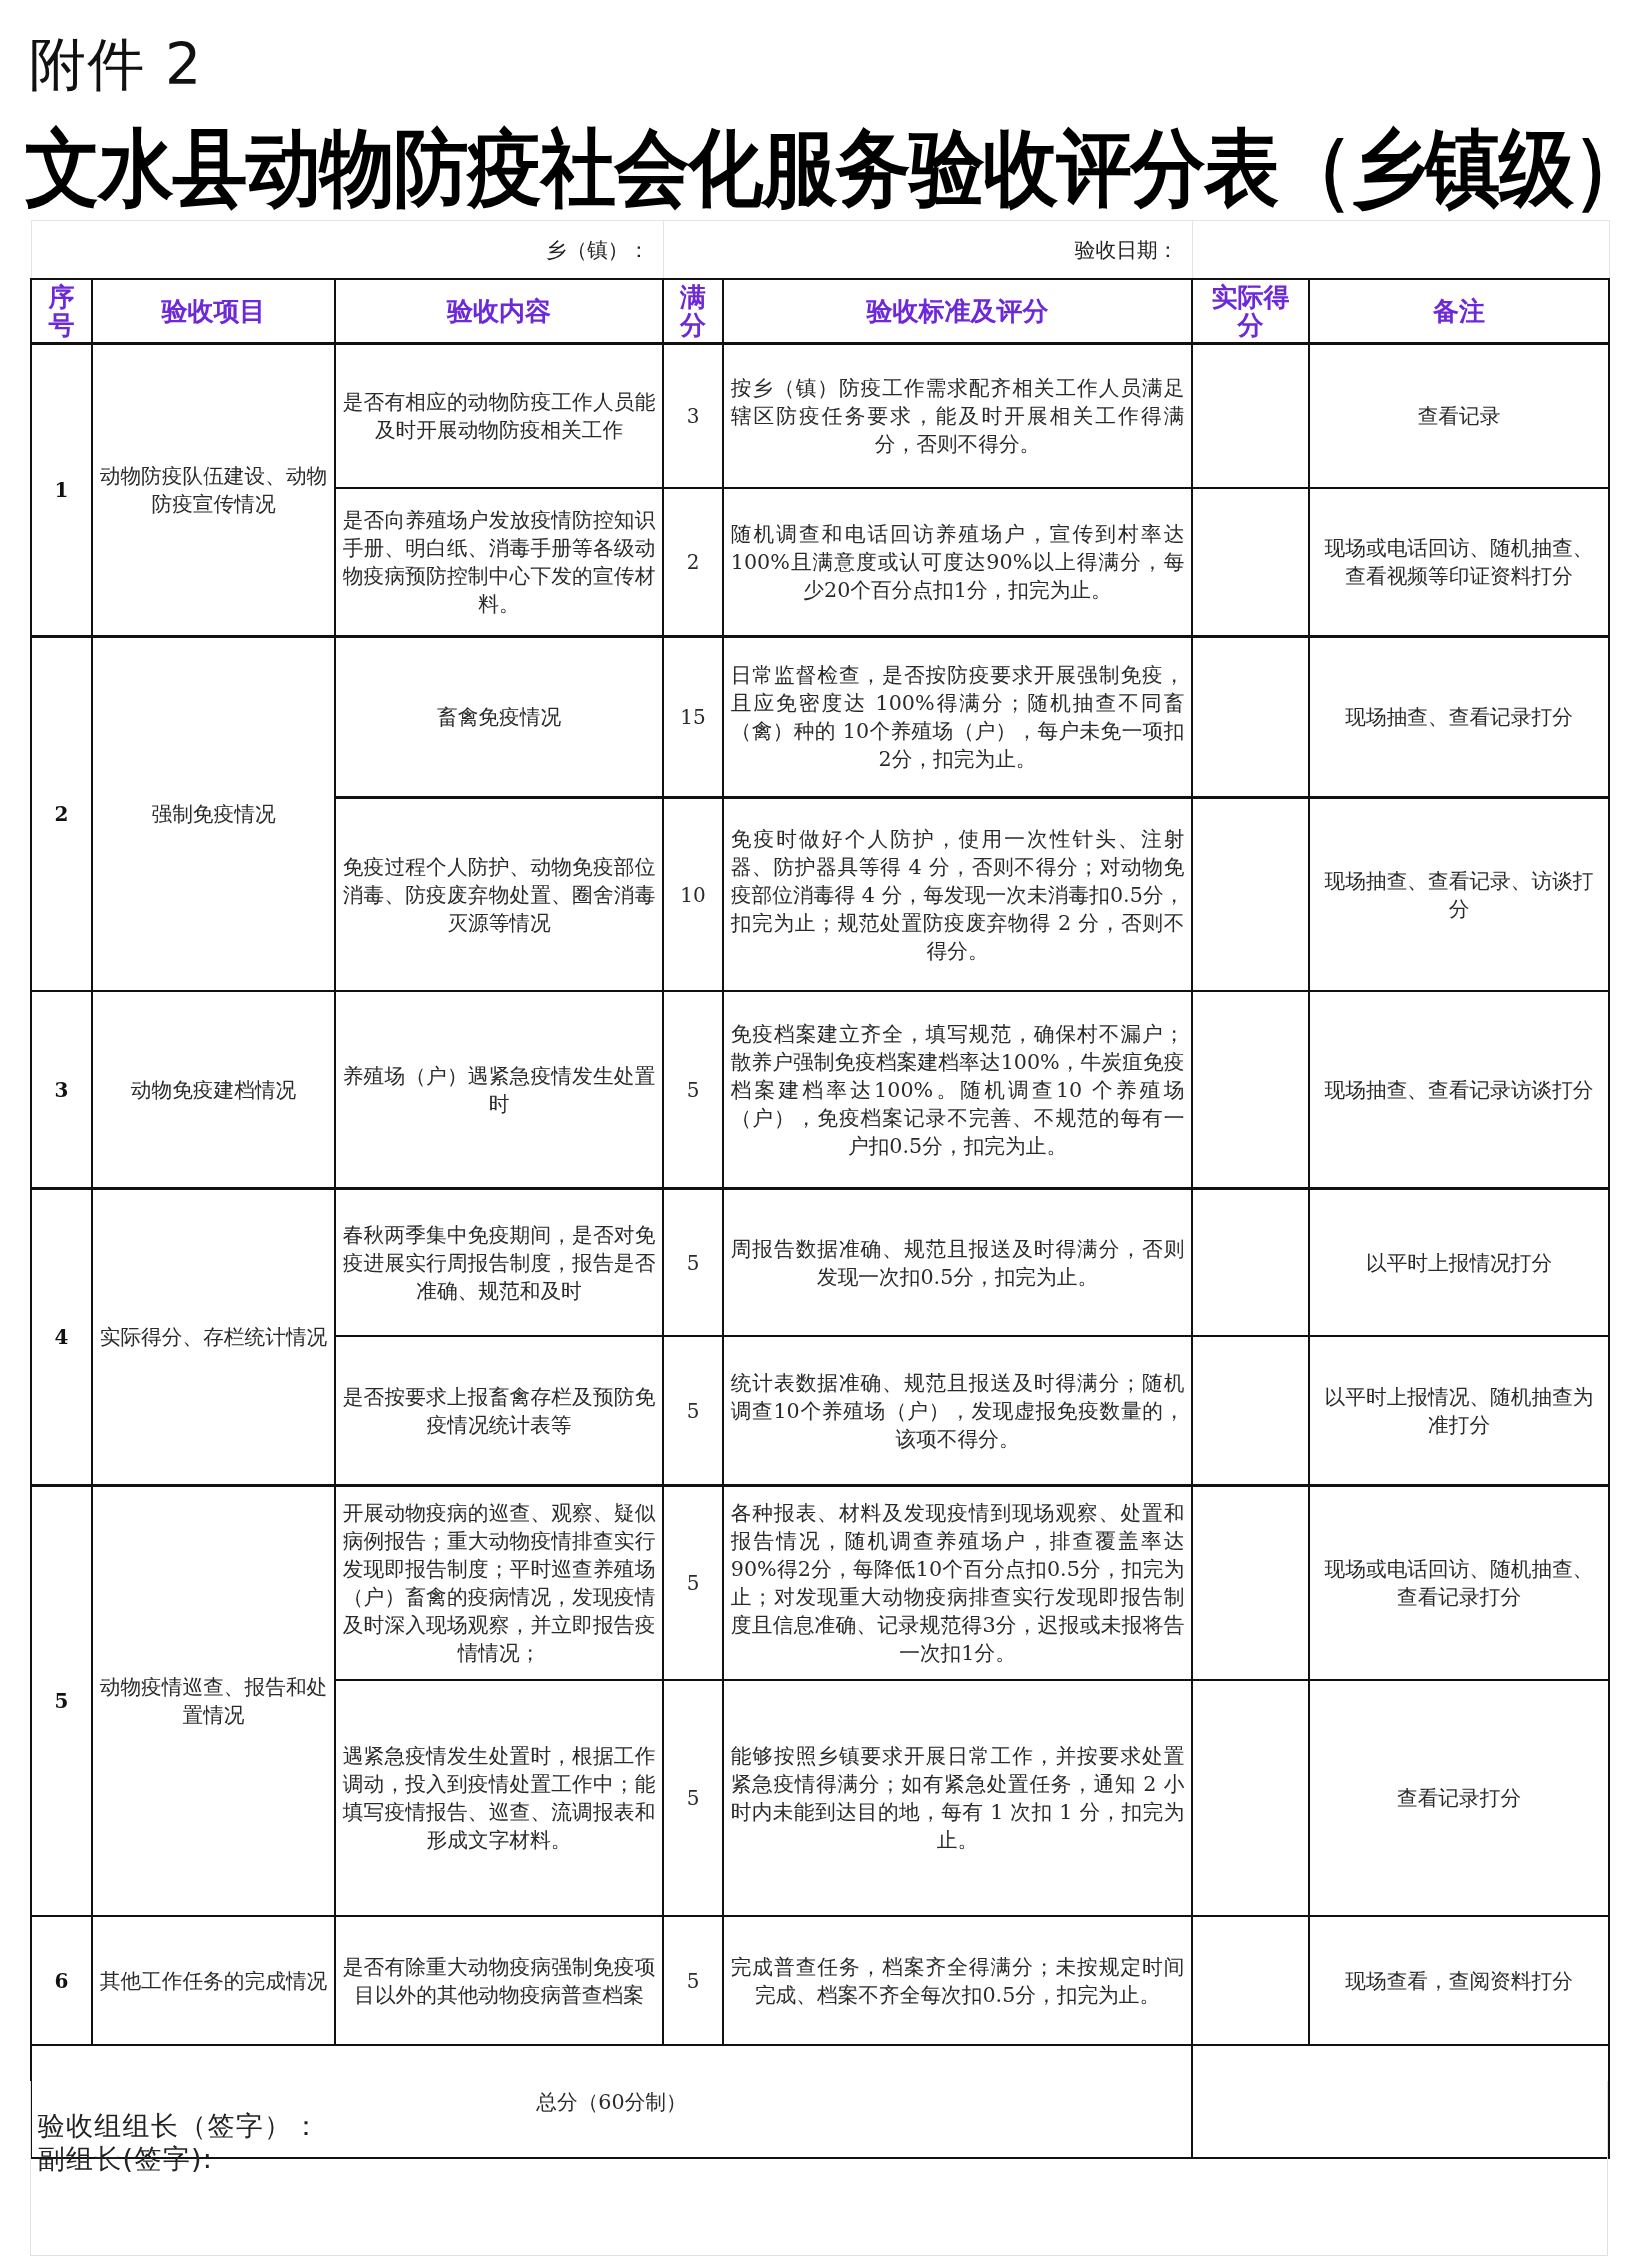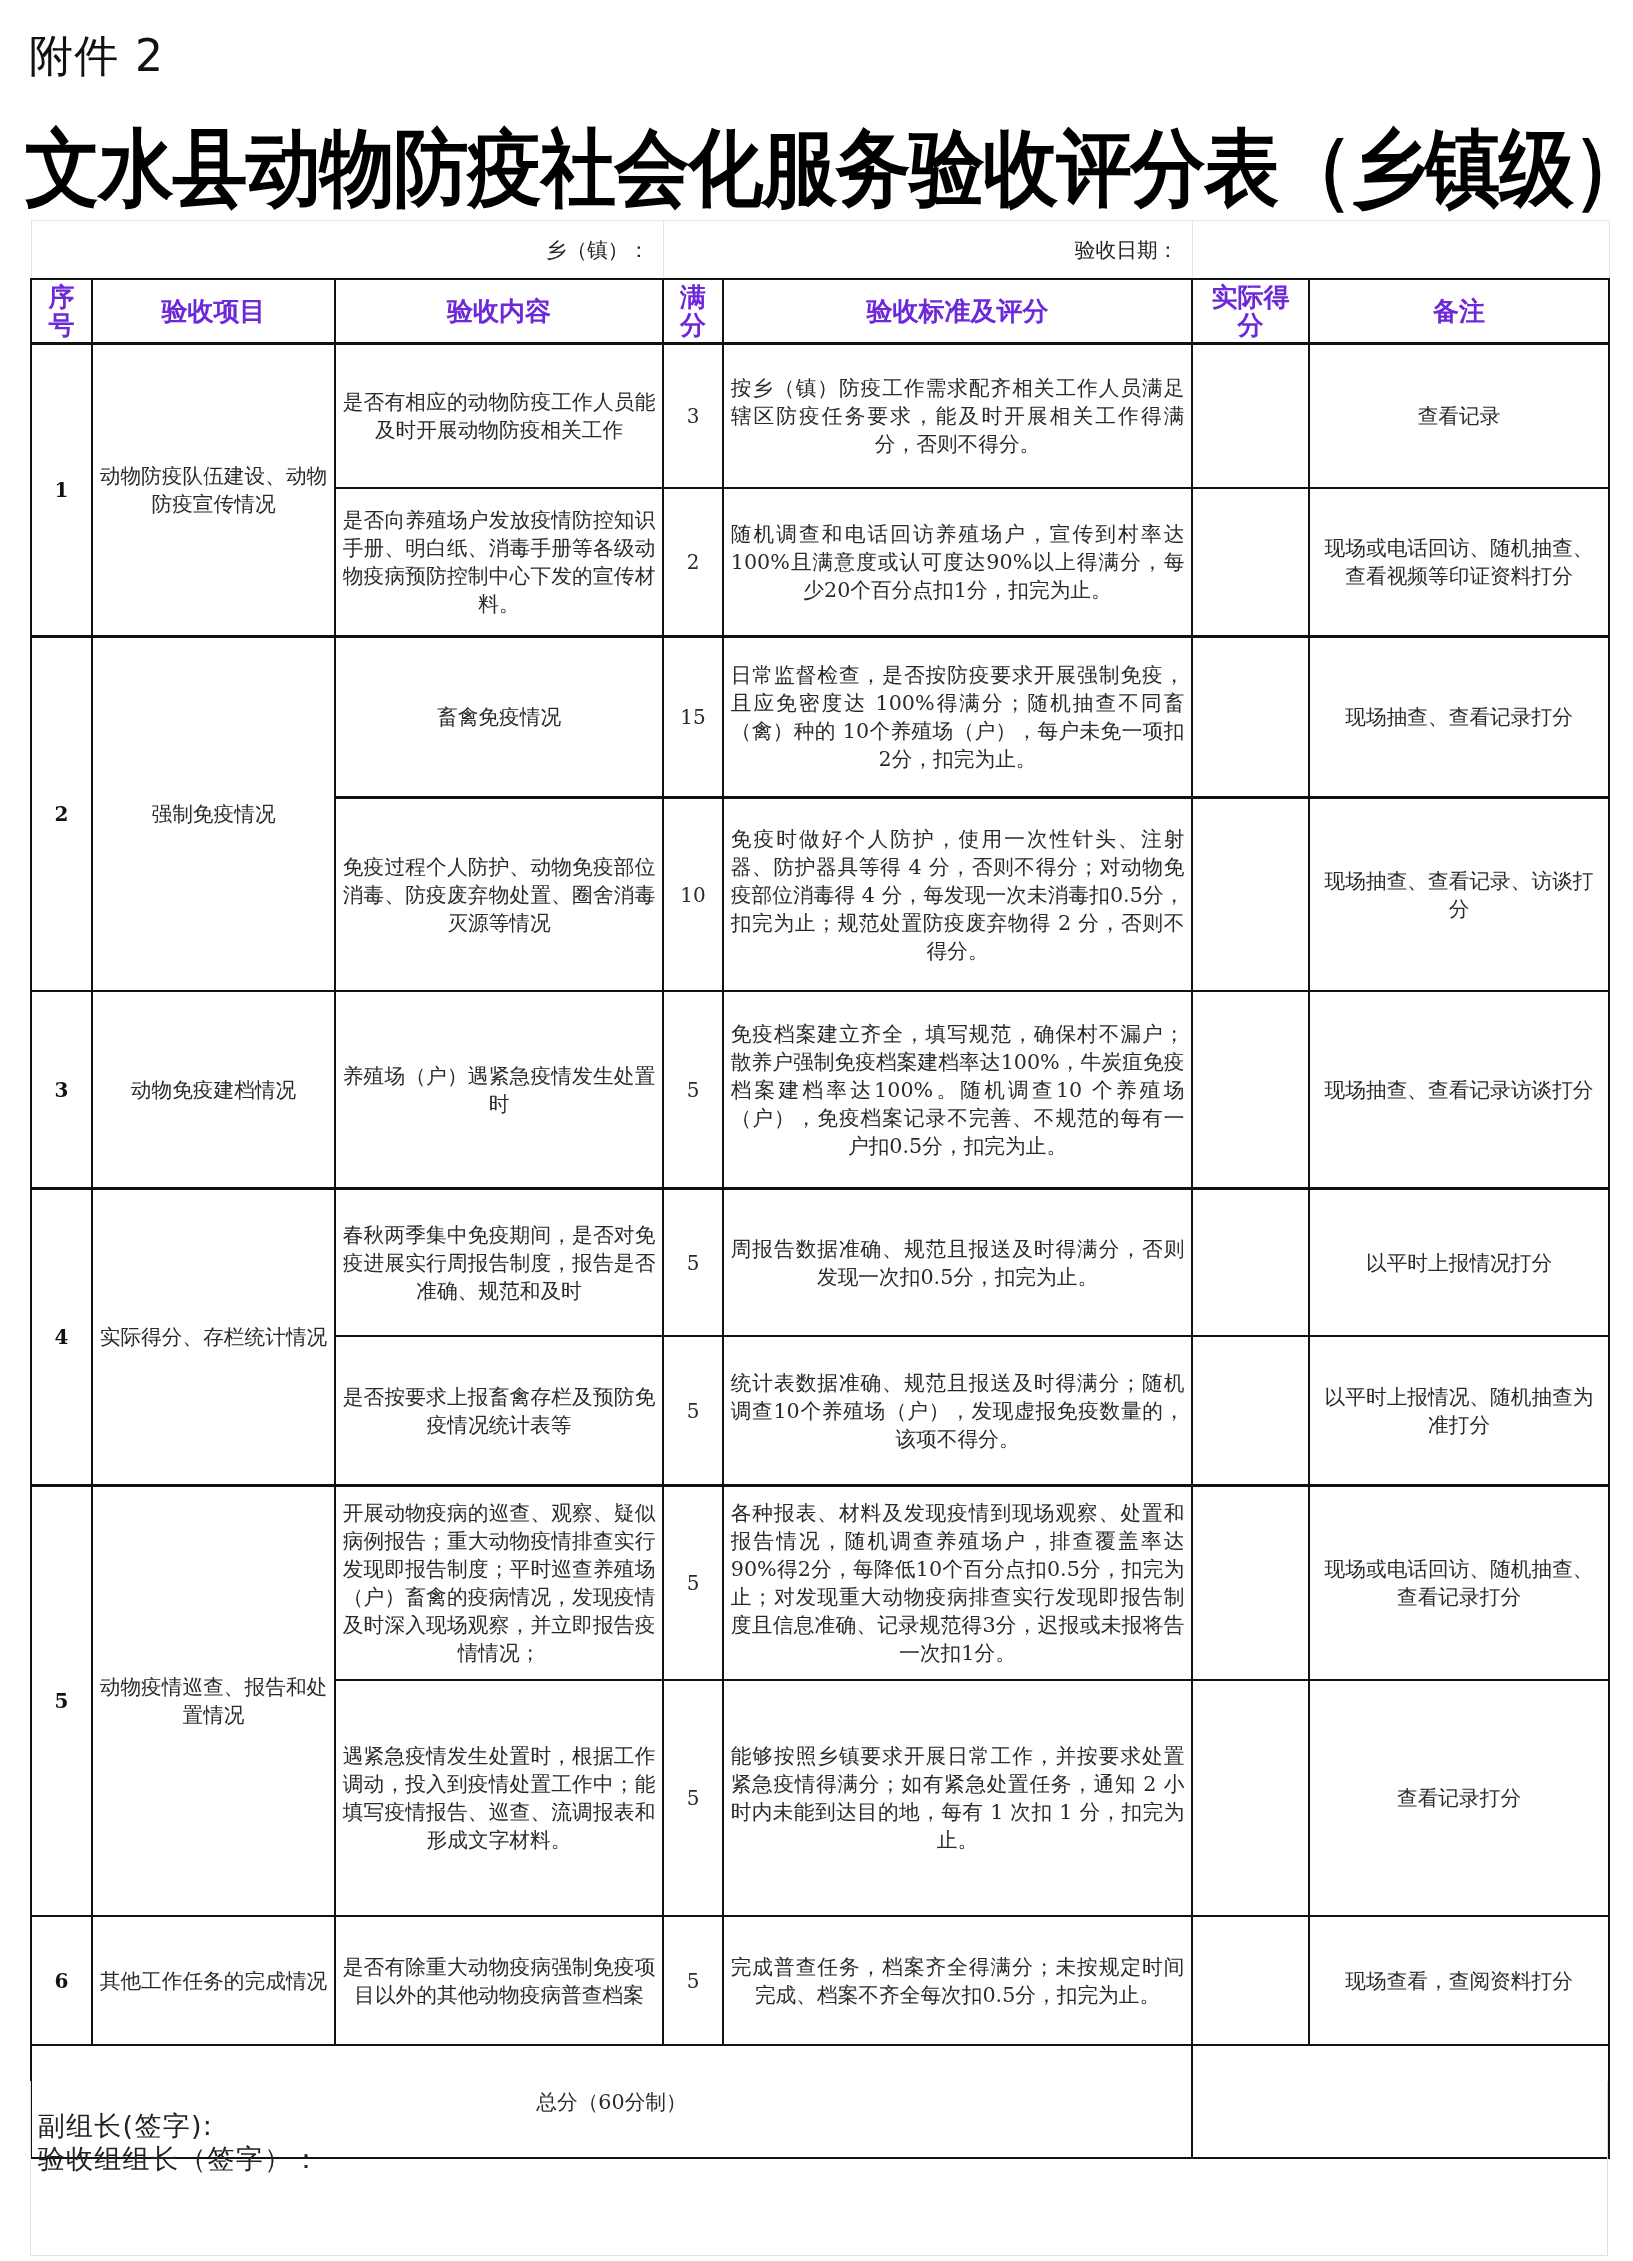--- a/index.html
+++ b/index.html
@@ -3,21 +3,21 @@
 <meta charset="utf-8">
 <style>
   html, body { margin: 0; padding: 0; background: #ffffff; }
   body {
     width: 1634px; height: 2261px; position: relative; overflow: hidden;
     font-family: "DejaVu Serif", "Liberation Serif", serif; color: #222;
   }
   .attach-label {
     position: absolute; left: 29px; top: 27px;
     font-family: "DejaVu Sans", "Liberation Sans", sans-serif;
-    font-size: 44px; color: #111; letter-spacing: 1.3px;
+    font-size: 57px; color: #111; letter-spacing: 1.3px;
   }
   .doc-title {
     position: absolute; left: 25px; top: 113px; width: 1608px;
     font-family: "DejaVu Sans", "Liberation Sans", sans-serif;
     font-weight: bold; font-size: 75px; color: #000; white-space: nowrap;
     letter-spacing: -1.3px; transform: scaleY(1.12); transform-origin: top left;
   }
   .sheet { position: absolute; left: 30px; top: 220px; width: 1578px; }
   table { border-collapse: collapse; width: 1578px; table-layout: fixed; }
   td, th {
@@ -165,16 +165,16 @@
 
     <tr style="height:113px">
       <td colspan="5">总分（60分制）</td>
       <td colspan="2"></td>
     </tr>
   </tbody>
     </table>
 </div>
 
 <div class="sig">
+  <div>验收组组长（签字）：</div>
   <div>副组长(签字):</div>
-  <div>验收组组长（签字）：</div>
 </div>
 
 
 </body></html>

